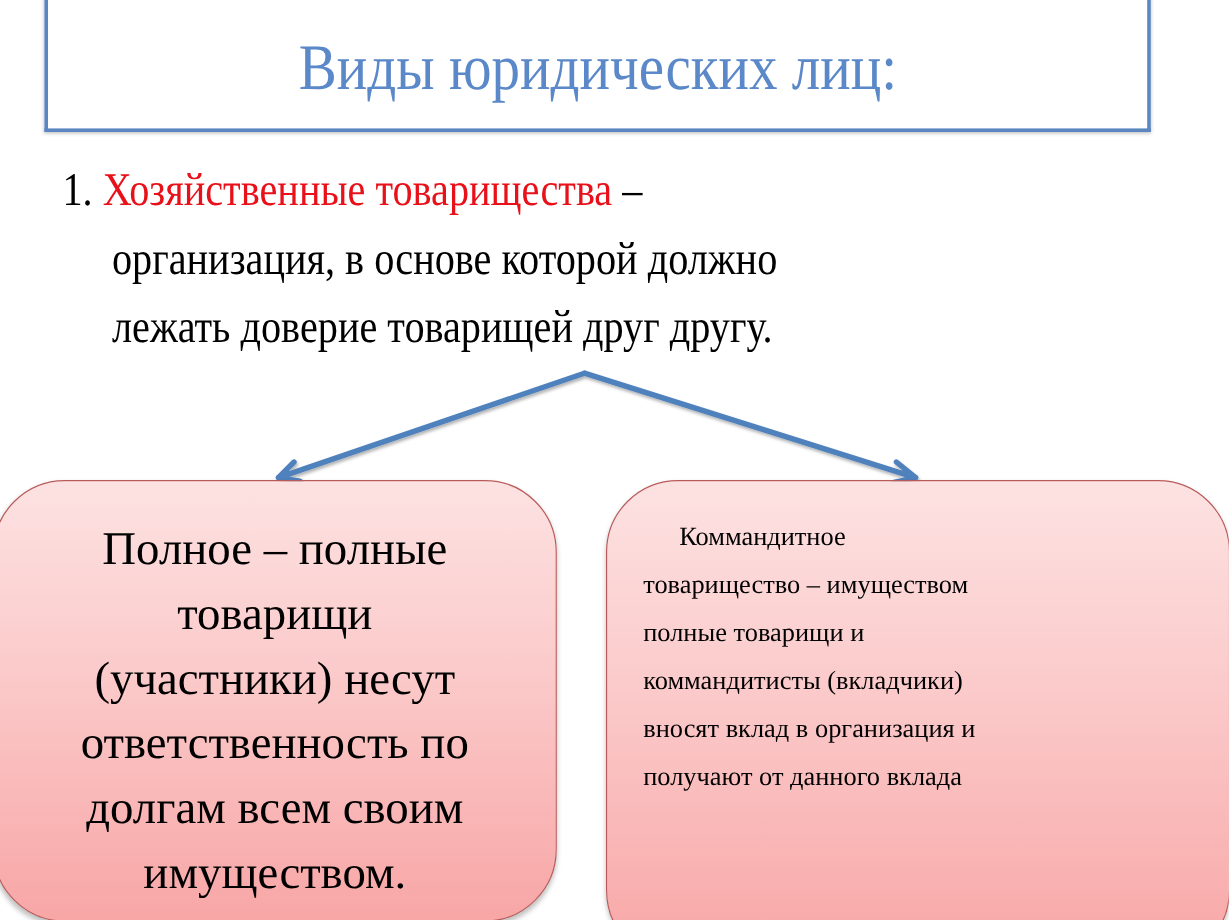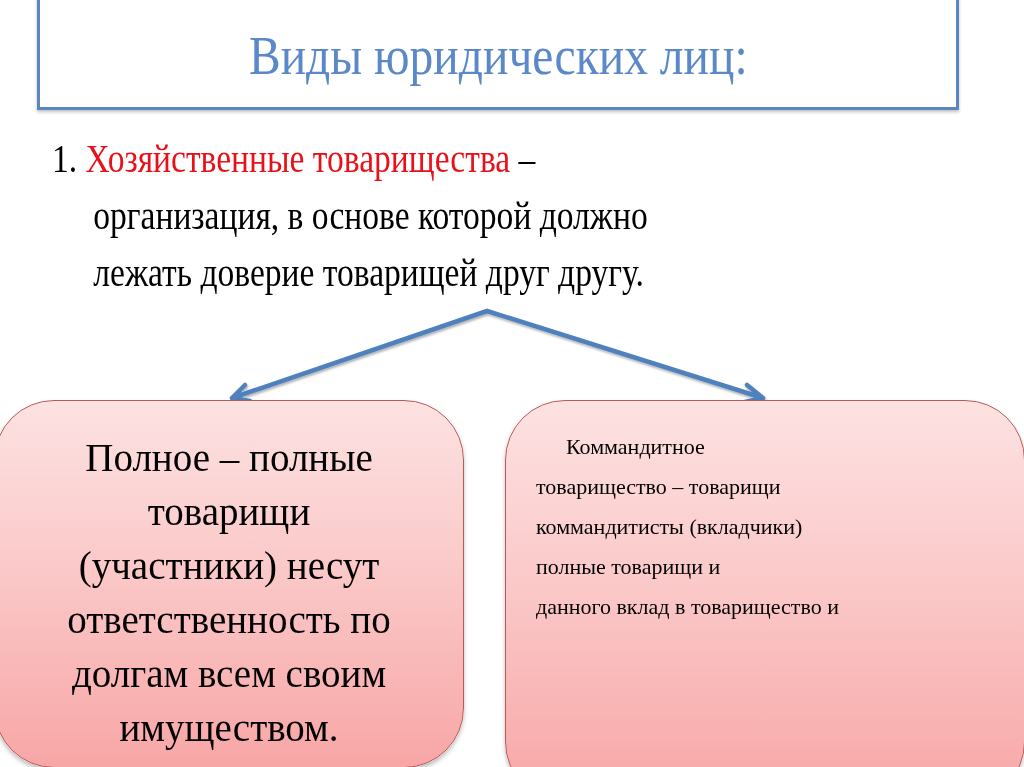--- a/index.html
+++ b/index.html
@@ -80,17 +80,18 @@
   <div>Полное – полные</div>
   <div>товарищи</div>
   <div>(участники) несут</div>
   <div>ответственность по</div>
   <div>долгам всем своим</div>
   <div>имуществом.</div>
 </div>
 
 <div class="box box-right">
   <p class="first">Коммандитное</p>
-  <p>товарищество – товарищи</p>
+  <p>товарищество – имуществом</p>
+  <p>полные товарищи и</p>
   <p>коммандитисты (вкладчики)</p>
-  <p>полные товарищи и</p>
-  <p>данного вклад в товарищество и</p>
+  <p>вносят вклад в организация и</p>
+  <p>получают от данного вклада</p>
 </div>
 
 </body></html>

